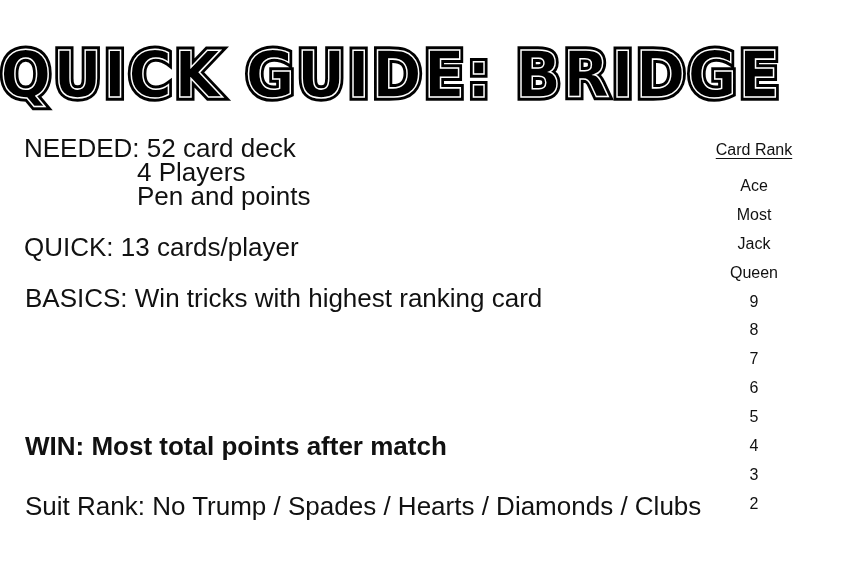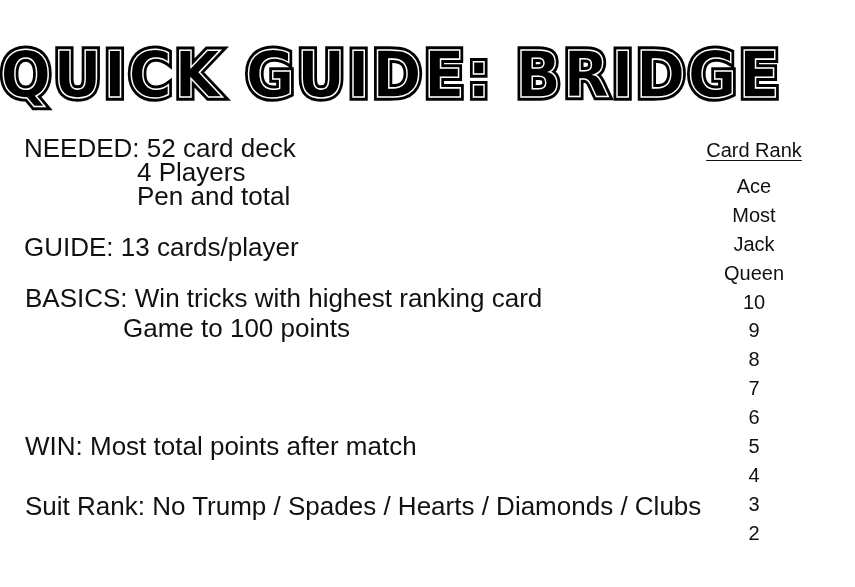--- a/index.html
+++ b/index.html
@@ -61,21 +61,21 @@
     }
     .indent-needed { padding-left: 113px; }
     .indent-basics { padding-left: 98px; }
     .basics .line { line-height: 29.5px; }
     .rank-col {
       position: absolute;
       left: 684px;
       top: 136px;
       width: 140px;
       text-align: center;
-      font-size: 20px;
+      font-size: 16px;
     }
     .rank-heading {
       display: inline-block;
       text-decoration: underline;
       text-underline-offset: 3px;
       text-decoration-thickness: 1px;
       line-height: 28px;
       margin-bottom: 8px;
     }
     .rank-list {
@@ -97,60 +97,58 @@
     <span class="inline">QUICK GUIDE: BRIDGE</span>
   </div>
 </div>
 
 <div class="block needed" style="left:24px; top:136px;">
   <span class="line">
     <span class="label">NEEDED:</span>
     <span>52 card deck</span>
   </span>
   <span class="line indent-needed">4 Players</span>
-  <span class="line indent-needed">Pen and total</span>
+  <span class="line indent-needed">Pen and points</span>
 </div>
 
 <div class="block deal" style="left:24px; top:235px;">
   <span class="line">
-    <span class="label">GUIDE:</span>
+    <span class="label">QUICK:</span>
     <span>13 cards/player</span>
   </span>
 </div>
 
 <div class="block basics" style="left:25px; top:284px;">
   <span class="line">
     <span class="label">BASICS:</span>
     <span>Win tricks with highest ranking card</span>
   </span>
-  <span class="line indent-basics">Game to 100 points</span>
 </div>
 
-<div class="block win" style="left:25px; top:434px;">
+<div class="block win" style="left:25px; top:434px;font-weight:bold;">
   <span class="line">
     <span class="label">WIN:</span>
     <span>Most total points after match</span>
   </span>
 </div>
 
 <div class="block suit-rank" style="left:25px; top:494px;text-align:center;">
   <span class="line">
     <span class="label">Suit Rank:</span>
     <span>No Trump / Spades / Hearts / Diamonds / Clubs</span>
   </span>
 </div>
 
 <div class="rank-col">
   <div class="rank-heading">Card Rank</div>
   <ul class="rank-list">
     <li>Ace</li>
     <li>Most</li>
     <li>Jack</li>
     <li>Queen</li>
-    <li>10</li>
     <li>9</li>
     <li>8</li>
     <li>7</li>
     <li>6</li>
     <li>5</li>
     <li>4</li>
     <li>3</li>
     <li>2</li>
   </ul>
 </div>

